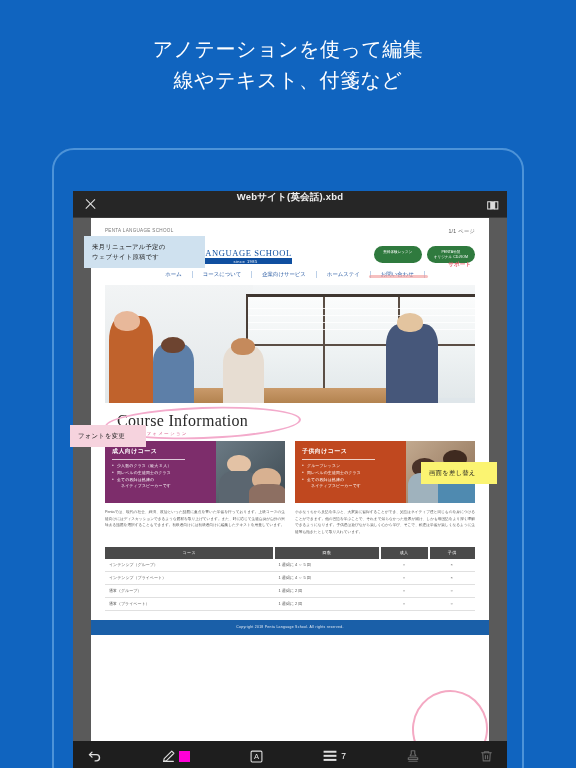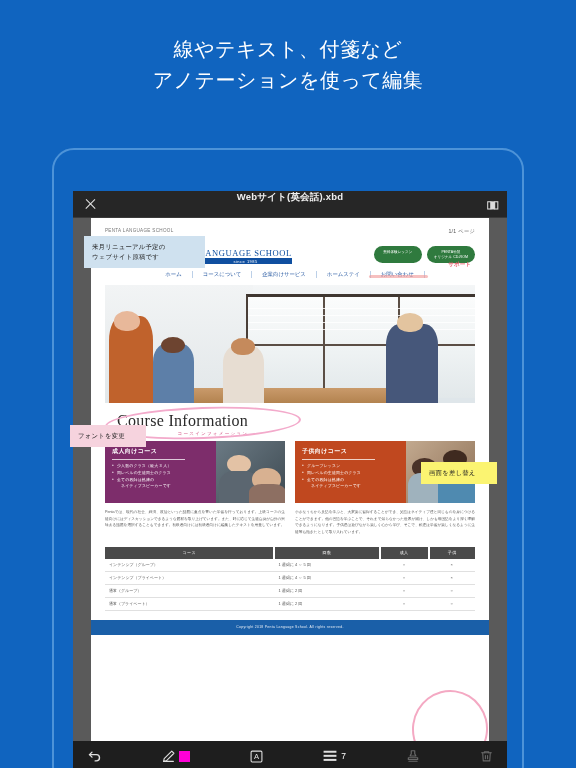--- a/index.html
+++ b/index.html
@@ -160,21 +160,21 @@
     background: rgba(255,255,255,.8);
   }
   .hero .person { position: absolute; border-radius: 50% 50% 45% 45%; }
   .hero .table {
     position: absolute; left: 8%; bottom: 0; width: 70%; height: 13%;
     background: linear-gradient(#c99a6b,#b3834f);
   }
 
   
   .course-head {
-    margin: 9px 4px 0 26px; position: relative; display: inline-block; text-align: right;
+    margin: 9px 4px 0 26px; position: relative; display: inline-block;
   }
   .course-title {
     font-family: "Liberation Serif", serif;
     font-size: 16px; color: #2a2a2a; letter-spacing: .3px;
   }
   .course-sub {
     font-size: 4.6px; color: #d85f8e; letter-spacing: 1.2px;
     margin-top: 1px;
   }
   .circle-annot {
@@ -275,22 +275,22 @@
     display: inline-block;
   }
   .tb-count { color: #ffffff; font-size: 8.5px; }
   .tb-dim { opacity: .42; }
   svg { display: block; }
 </style>
 </head>
 <body>
 
 <div class="headline">
+  <div>アノテーションを使って編集</div>
   <div>線やテキスト、付箋など</div>
-  <div>アノテーションを使って編集</div>
 </div>
 
 <div class="tablet">
   <div class="tablet-screen">
 
     <div class="titlebar">
       <span class="close-x"></span>
       <span class="doc-title">Webサイト(英会話).xbd</span>
       <span class="view-icon">▯▮▯</span>
     </div>

